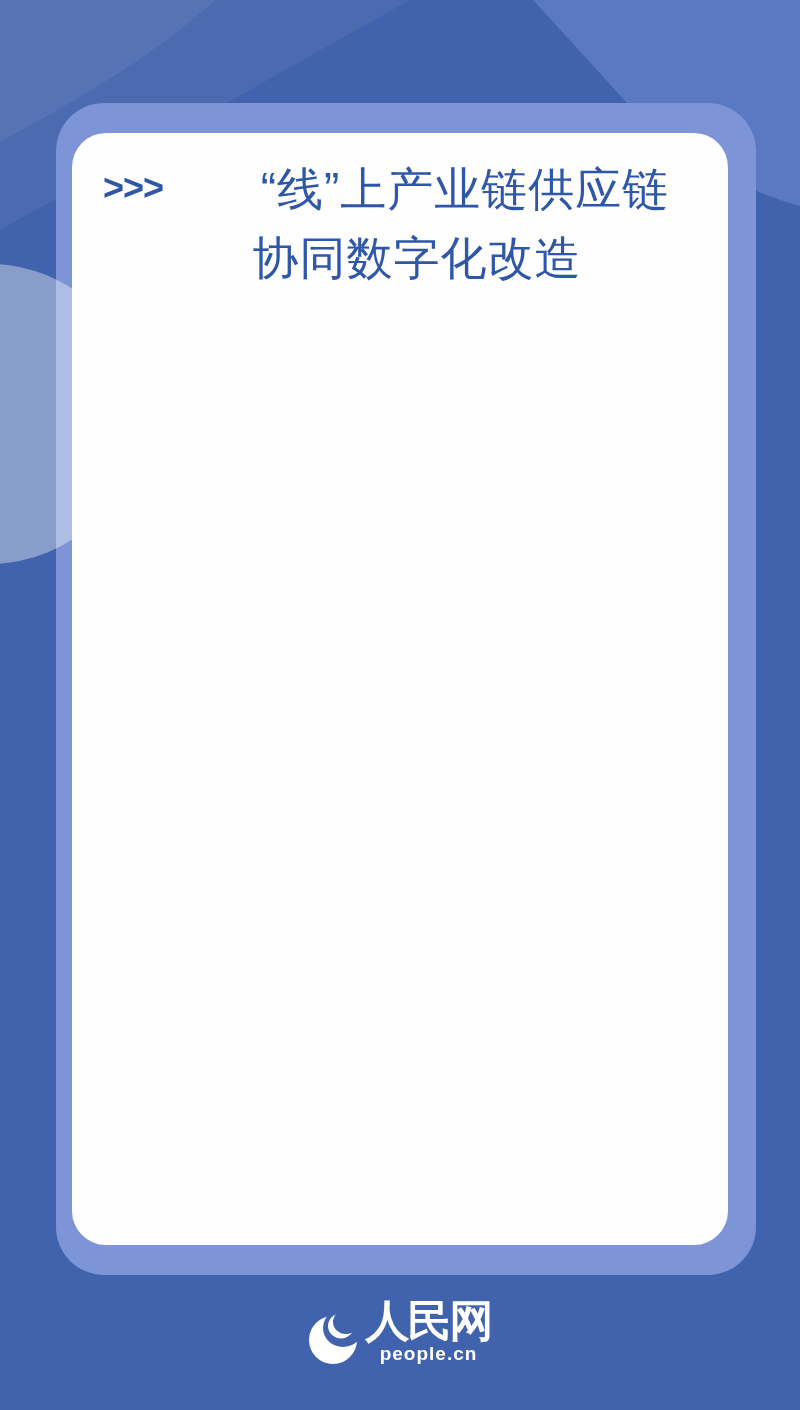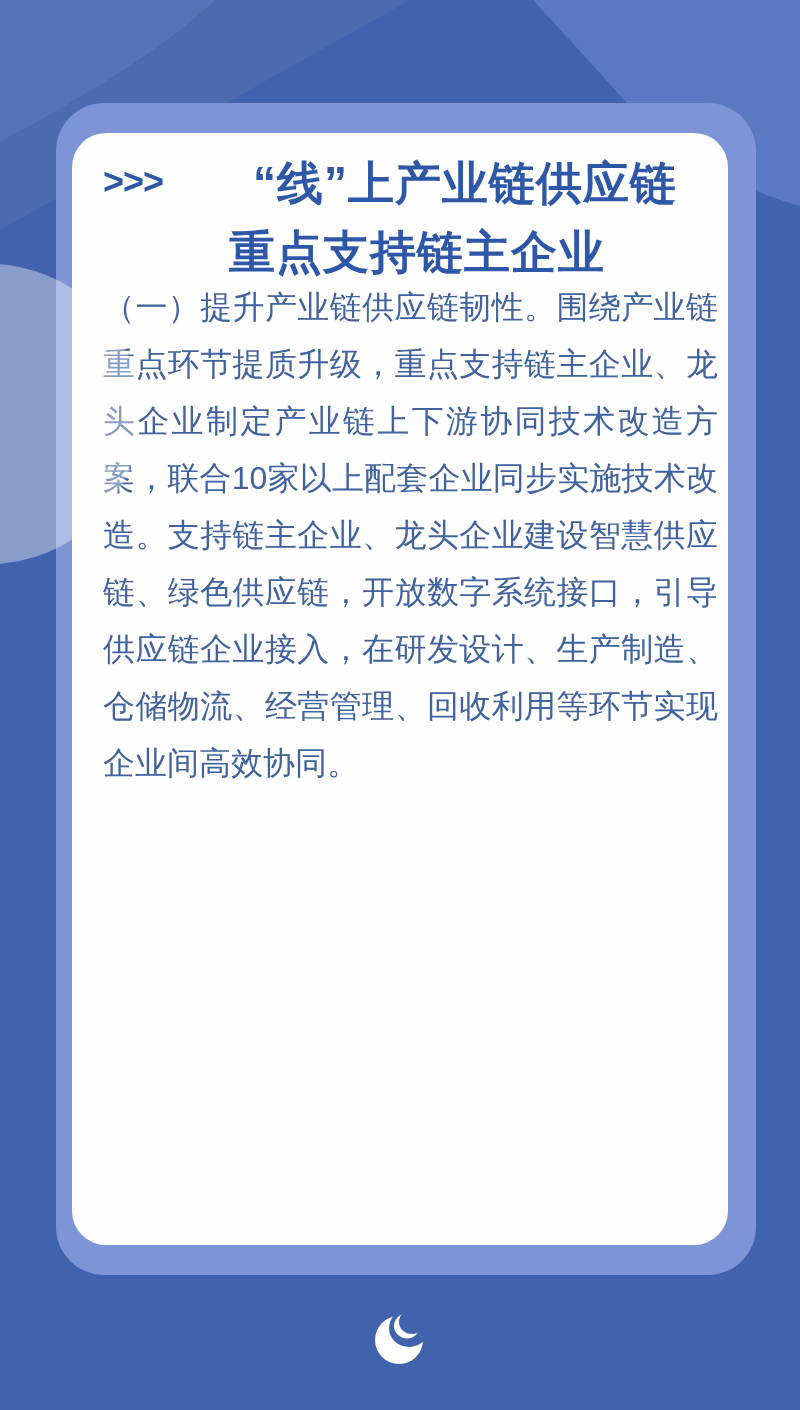--- a/index.html
+++ b/index.html
@@ -36,23 +36,23 @@
     background:var(--card_surface);border-radius:34px;
     overflow:hidden;
   }
   .card-header{position:relative;}
   .chevrons{
     position:absolute;left:31px;top:12px;
     font-size:36px;font-weight:900;letter-spacing:-1px;
     color:var(--title_text);
   }
   .card-title{
-    margin:16px 0 0 130px;
+    margin:22px 0 0 130px;
     text-align:center;
-    font-size:46px;font-weight:700;line-height:69px;letter-spacing:1px;
+    font-size:46px;font-weight:400;line-height:69px;letter-spacing:1px;
     color:var(--title_text);
   }
   .title-line2{position:relative;left:-48px;}
   .card-body{
     margin-top:-8px;
     padding:0 10px 0 31px;
     font-size:32px;font-weight:500;line-height:57px;
     text-align:justify;text-justify:inter-ideograph;
     color:var(--body_text);
   }
@@ -81,25 +81,24 @@
   <path d="M215,0 L410,0 L0,230 L0,142 Q150,62 215,0 Z" fill="rgba(255,255,255,0.055)"></path>
   <path d="M533,0 L800,0 L800,206 Q742,190 664,144 Q590,62 533,0 Z" fill="#5b79c2"></path>
 </svg>
 
 <div class="card-outer">
   <div class="card-inner">
     <div class="card-header">
       <span class="chevrons">&gt;&gt;&gt;</span>
       <div class="card-title">
         <div class="title-line1">“线”上产业链供应链</div>
-        <div class="title-line2">重点支持链主企业</div>
+        <div class="title-line2">协同数字化改造</div>
       </div>
     </div>
     <div class="card-body">
-      <p>（一）提升产业链供应链韧性。围绕产业链重点环节提质升级，重点支持链主企业、龙头企业制定产业链上下游协同技术改造方案，联合10家以上配套企业同步实施技术改造。支持链主企业、龙头企业建设智慧供应链、绿色供应链，开放数字系统接口，引导供应链企业接入，在研发设计、生产制造、仓储物流、经营管理、回收利用等环节实现企业间高效协同。</p>
     </div>
   </div>
 </div>
 
 <div class="left-circle"></div>
 
 <div class="footer">
   <span class="moon-wrap">
     <svg width="50" height="58" viewBox="0 0 50 58">
       <defs>
@@ -109,13 +108,17 @@
         </mask>
         <mask id="mcut2">
           <rect width="50" height="58" fill="#fff"></rect>
           <ellipse cx="37" cy="14" rx="13" ry="12" fill="#000"></ellipse>
         </mask>
       </defs>
       <circle cx="24" cy="32" r="24" fill="#ffffff" mask="url(#mcut)"></circle>
       <ellipse cx="32" cy="18" rx="13" ry="12.5" fill="#ffffff" mask="url(#mcut2)"></ellipse>
     </svg>
   </span>
+  <span class="logo-text-col">
+    <span class="logo-cn">人民网</span>
+    <span class="logo-en">people.cn</span>
+  </span>
 </div>
 
 </body></html>

